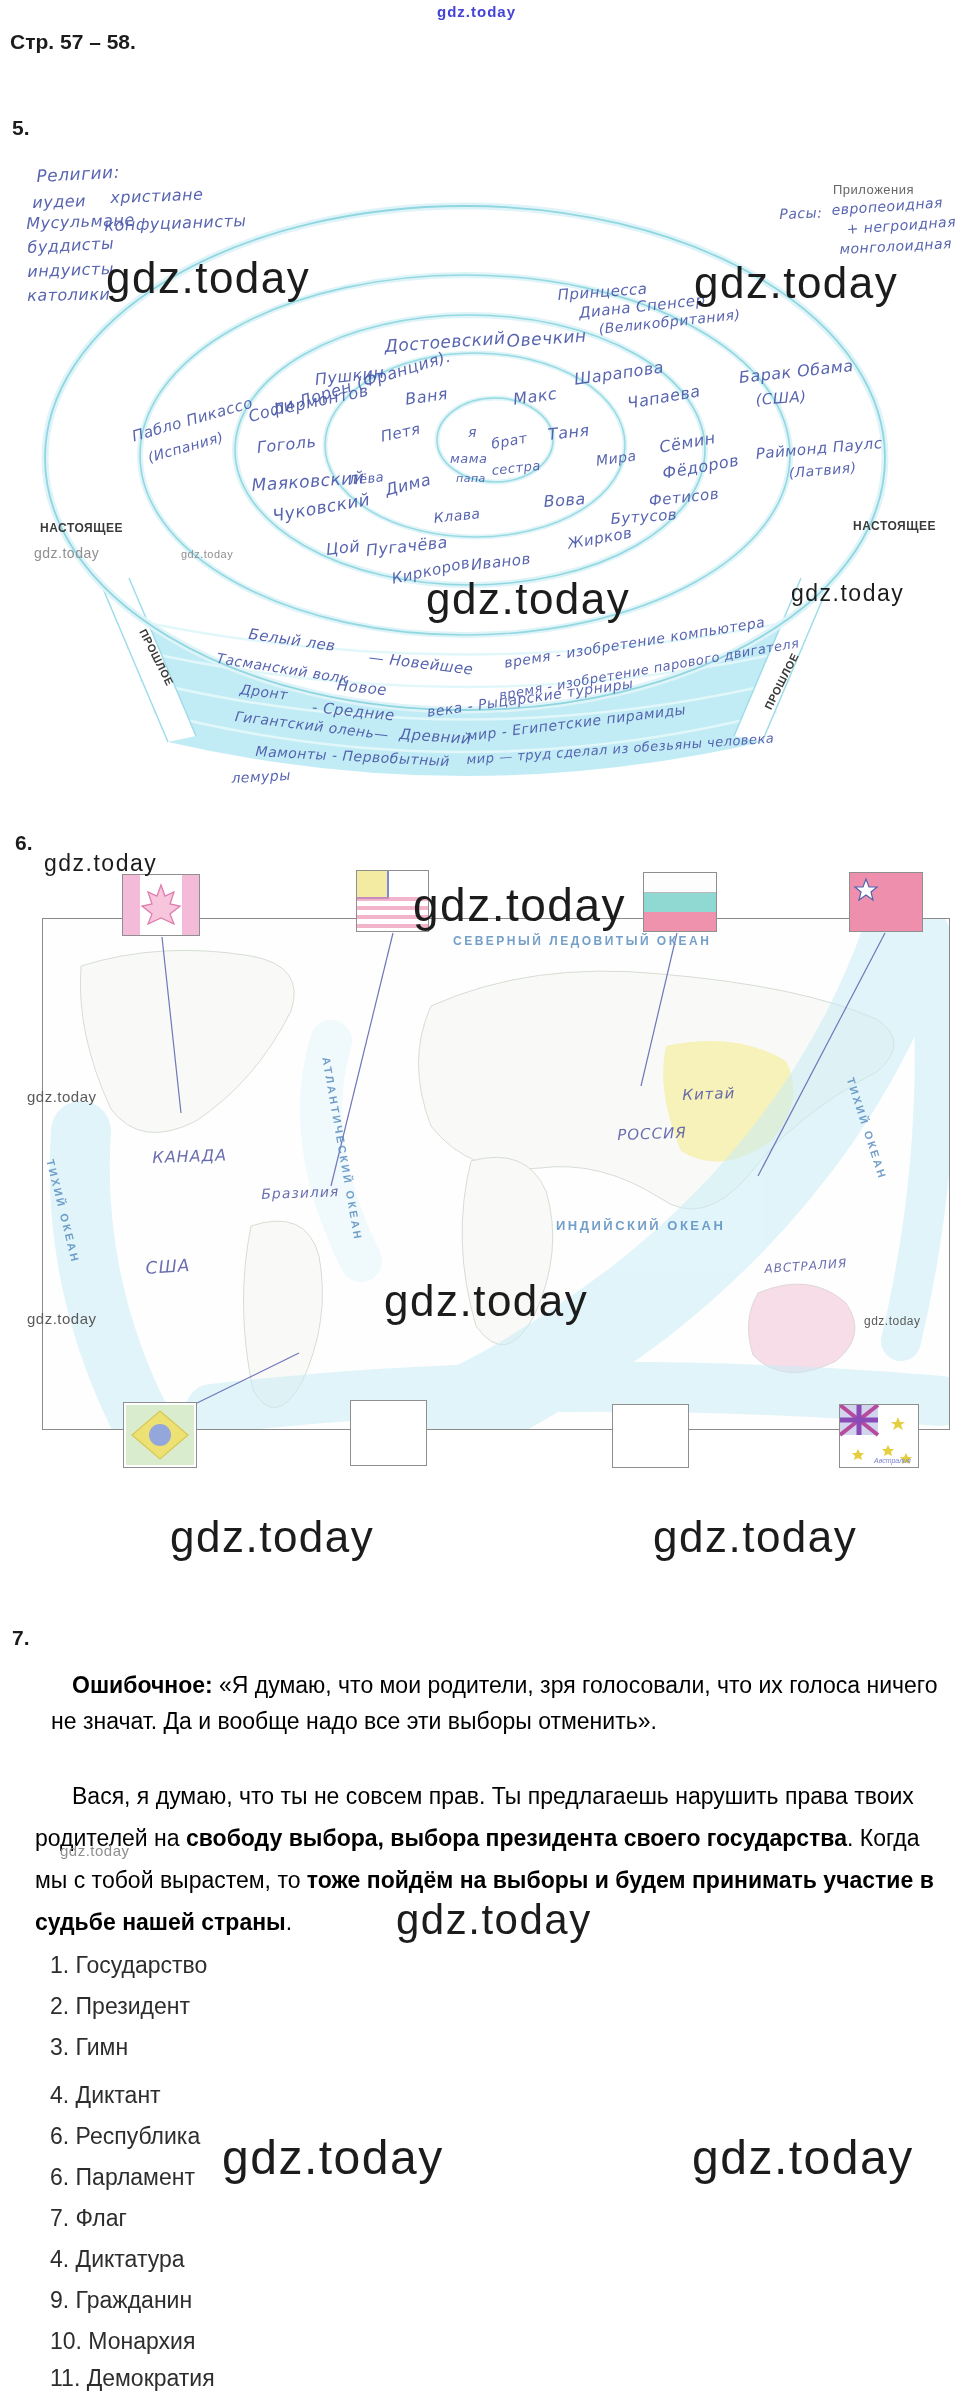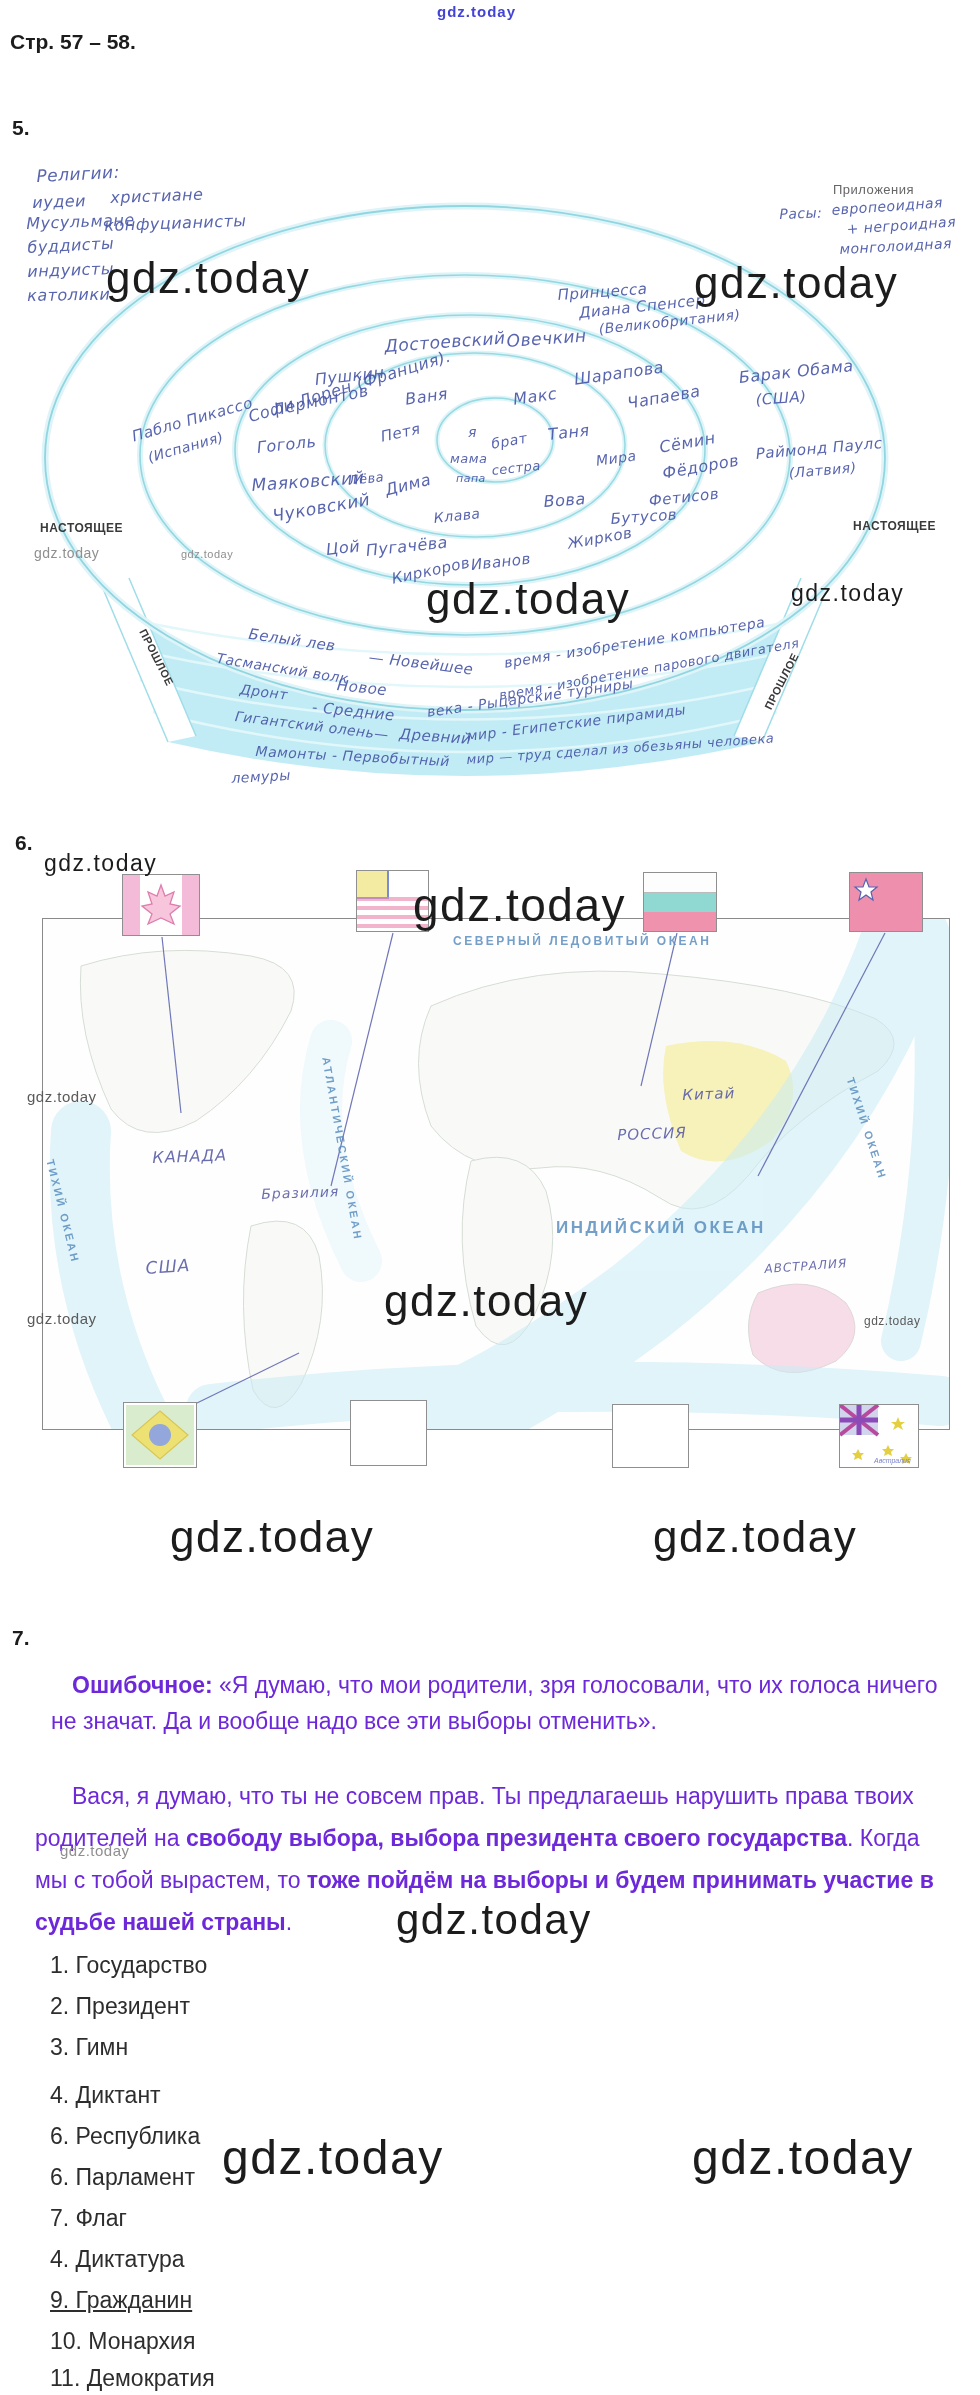--- a/index.html
+++ b/index.html
@@ -16,21 +16,21 @@
   
   .map-print{font-family:"Liberation Sans",sans-serif;color:#5b8fc0;font-weight:bold;letter-spacing:2.5px;opacity:.85;}
   .map-ink{font-family:"DejaVu Sans",sans-serif;font-style:italic;color:#5b5ea6;letter-spacing:1px;opacity:.9;}
   
   .wm{font-family:"Liberation Sans",sans-serif;font-weight:300;color:#1c1c1c;letter-spacing:1.5px;}
   .wm.gray{color:#8f8f8f;font-weight:400;letter-spacing:.5px;}
   .wm.gray2{color:#5a5a5a;font-weight:400;letter-spacing:.5px;}
   .wm.blue{color:#4343d6;font-weight:bold;letter-spacing:1px;}
   .sec-label{position:absolute;font-size:21px;font-weight:bold;color:#1c1c1c;}
   .page-ref{position:absolute;left:10px;top:30px;font-size:21px;font-weight:bold;color:#1c1c1c;}
-  .bodytext{position:absolute;font-size:23px;color:#6d28d9;white-space:nowrap;}
+  .bodytext{position:absolute;font-size:23px;color:#000000;white-space:nowrap;}
   .bodytext .b{font-weight:bold;}
   .list-item{position:absolute;left:50px;font-size:23px;color:#2d2d2d;}
   
   .map-box{position:absolute;left:42px;top:918px;width:906px;height:510px;
            border:1.5px solid #8a8a8a;background:#fefefe;}
   .flag{position:absolute;background:#fff;border:1.2px solid #8f8f8f;box-sizing:border-box;overflow:hidden;}
   .flag svg{display:block;}
   .stripes{position:absolute;left:0;top:26px;right:0;bottom:0;
            background:repeating-linear-gradient(180deg,rgba(236,140,175,.65) 0 4px,rgba(255,255,255,0) 4px 9px);}
   .canton{position:absolute;left:0;top:0;width:30px;height:26px;background:#f4eba2;
@@ -228,21 +228,21 @@
       <path d="M18,44 l2,4 4,0 -3,3 1,4 -4,-2 -4,2 1,-4 -3,-3 4,0 Z"></path>
       <path d="M48,40 l2,4 4,0 -3,3 1,4 -4,-2 -4,2 1,-4 -3,-3 4,0 Z"></path>
       <path d="M66,48 l2,4 4,0 -3,3 1,4 -4,-2 -4,2 1,-4 -3,-3 4,0 Z"></path>
     </g>
     <text x="34" y="58" font-size="7" fill="#7a84cc" font-style="italic">Австралия</text>
   </svg>
 </div>
 
 <div class="layer">
     <span class="map-print" style="left: 453px; top: 934px; font-size: 12px;">СЕВЕРНЫЙ ЛЕДОВИТЫЙ ОКЕАН</span>
-    <span class="map-print" style="left: 556px; top: 1218px; font-size: 17px;">ИНДИЙСКИЙ ОКЕАН</span>
+    <span class="map-print" style="left: 556px; top: 1218px; font-size: 13px;">ИНДИЙСКИЙ ОКЕАН</span>
     <span class="map-print" style="left: 332px; top: 1056px; font-size: 11px; transform: rotate(80deg);">АТЛАНТИЧЕСКИЙ ОКЕАН</span>
     <span class="map-print" style="left: 56px; top: 1158px; font-size: 11px; transform: rotate(76deg);">ТИХИЙ ОКЕАН</span>
     <span class="map-print" style="left: 856px; top: 1076px; font-size: 11px; transform: rotate(72deg);">ТИХИЙ ОКЕАН</span>
   </div>
 <div class="layer">
     <span class="map-ink" style="left: 152px; top: 1148px; font-size: 16px; transform: rotate(-2deg);">КАНАДА</span>
     <span class="map-ink" style="left: 145px; top: 1258px; font-size: 17px; transform: rotate(-4deg);">США</span>
     <span class="map-ink" style="left: 617px; top: 1126px; font-size: 15px; transform: rotate(-2deg);">РОССИЯ</span>
     <span class="map-ink" style="left: 682px; top: 1086px; font-size: 15px; transform: rotate(-2deg);">Китай</span>
     <span class="map-ink" style="left: 261px; top: 1186px; font-size: 14px; transform: rotate(-2deg);">Бразилия</span>
@@ -260,21 +260,21 @@
 
 <div id="term-list">
     <div class="list-item" style="top: 1952px;">1. Государство</div>
     <div class="list-item" style="top: 1993px;">2. Президент</div>
     <div class="list-item" style="top: 2034px;">3. Гимн</div>
     <div class="list-item" style="top: 2082px;">4. Диктант</div>
     <div class="list-item" style="top: 2123px;">6. Республика</div>
     <div class="list-item" style="top: 2164px;">6. Парламент</div>
     <div class="list-item" style="top: 2205px;">7. Флаг</div>
     <div class="list-item" style="top: 2246px;">4. Диктатура</div>
-    <div class="list-item" style="top: 2287px; text-decoration: underline;">9. Гражданин</div>
+    <div class="list-item" style="top: 2287px;">9. Гражданин</div>
     <div class="list-item" style="top: 2328px;">10. Монархия</div>
     <div class="list-item" style="top: 2365px;">11. Демократия</div>
   </div>
 
 <div class="layer">
     <span class="wm blue" style="left: 437px; top: 3px; font-size: 15px;">gdz.today</span>
     <span class="wm" style="left: 106px; top: 253px; font-size: 44px;">gdz.today</span>
     <span class="wm" style="left: 694px; top: 258px; font-size: 44px;">gdz.today</span>
     <span class="wm gray" style="left: 34px; top: 545px; font-size: 14px;">gdz.today</span>
     <span class="wm gray" style="left: 181px; top: 548px; font-size: 11px;">gdz.today</span>

